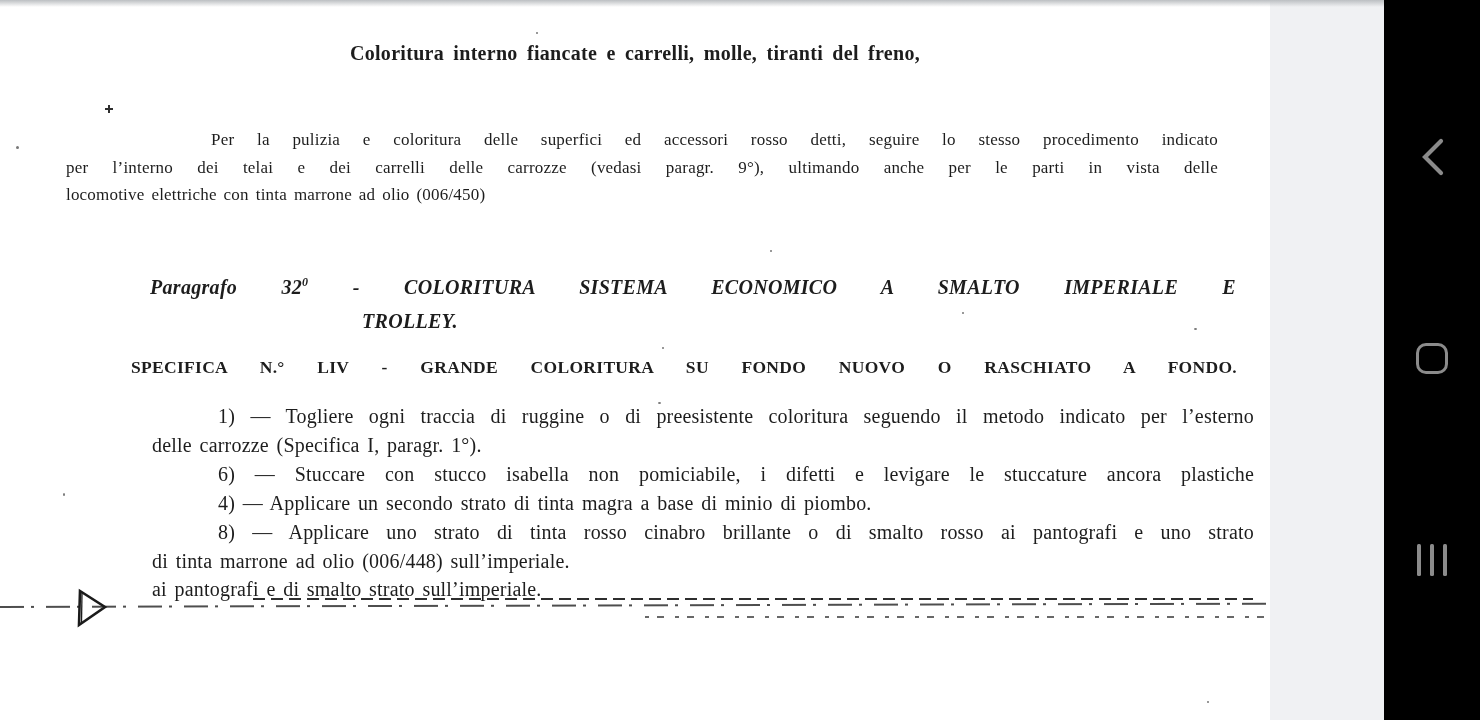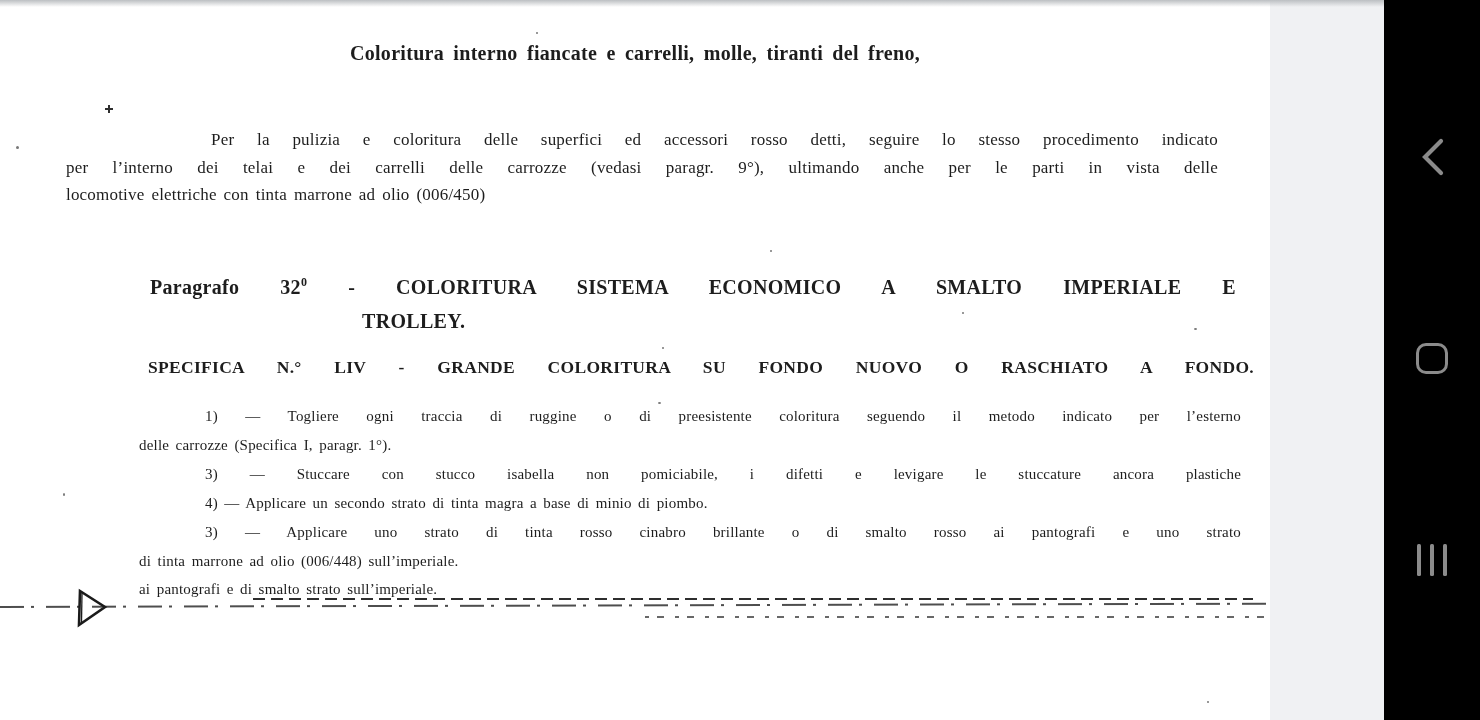--- a/index.html
+++ b/index.html
@@ -14,31 +14,31 @@
 
   .title{position:absolute;left:60px;top:37px;width:1150px;text-align:center;
          font-weight:bold;font-size:20px;line-height:33px;letter-spacing:.3px;word-spacing:4px;}
 
   .intro{position:absolute;left:66px;top:126px;width:1152px;
          font-size:17px;line-height:27.5px;letter-spacing:.2px;word-spacing:2.5px;}
   .intro .l0{text-align:justify;text-align-last:justify;padding-left:145px;}
   .intro .l1{text-align:justify;text-align-last:justify;}
 
   .para32{position:absolute;left:150px;top:270px;width:1086px;
-          font-weight:bold;font-size:20px;line-height:34px;letter-spacing:.3px;}
+          font-weight:bold;font-size:20px;line-height:34px;letter-spacing:.3px;font-style:italic;}
   .para32 .line1{text-align:justify;text-align-last:justify;}
   .para32 .line2{padding-left:212px;}
   .sup{font-size:12px;vertical-align:super;line-height:0;}
 
-  .specifica{position:absolute;left:148px;top:354px;width:1106px;
+  .specifica{position:absolute;left:131px;top:354px;width:1106px;
              font-weight:bold;font-size:17.5px;line-height:26px;letter-spacing:.3px;
              text-align:justify;text-align-last:justify;}
 
-  .items{position:absolute;left:139px;top:402px;width:1102px;
-         font-size:15px;line-height:28.9px;letter-spacing:.2px;word-spacing:2.5px;}
+  .items{position:absolute;left:152px;top:402px;width:1102px;
+         font-size:20px;line-height:28.9px;letter-spacing:.2px;word-spacing:2.5px;}
   .ln-indent{padding-left:66px;}
   .ln-just{text-align:justify;text-align-last:justify;}
 
   
   .underline-item5{position:absolute;left:253px;top:598px;width:1000px;height:2px;
       background:repeating-linear-gradient(90deg,#2e2e2e 0 12px,transparent 12px 18px);}
   .pencil-line{position:absolute;left:0;top:606px;width:1272px;height:2px;
       background:repeating-linear-gradient(90deg,#3a3a3a 0 24px,transparent 24px 31px,#3a3a3a 31px 34px,transparent 34px 46px);
       transform:rotate(-.15deg);transform-origin:left center;opacity:.9;}
   .dot-line{position:absolute;left:645px;top:616px;width:625px;height:2px;
@@ -85,23 +85,23 @@
     <div class="para32">
       <div class="line1"><span>Paragrafo 32</span><span class="sup">0</span><span> - </span><span>COLORITURA SISTEMA ECONOMICO A SMALTO IMPERIALE E</span></div>
       <div class="line2">TROLLEY.</div>
     </div>
 
     <div class="specifica">SPECIFICA N.° LIV - GRANDE COLORITURA SU FONDO NUOVO O RASCHIATO A FONDO.</div>
 
     <div class="items">
       <div class="ln-indent ln-just">1) — Togliere ogni traccia di ruggine o di preesistente coloritura seguendo il metodo indicato per l’esterno</div>
       <div>delle carrozze (Specifica I, paragr. 1°).</div>
-      <div class="ln-indent ln-just">3) — Stuccare con stucco isabella non pomiciabile, i difetti e levigare le stuccature ancora plastiche</div>
+      <div class="ln-indent ln-just">6) — Stuccare con stucco isabella non pomiciabile, i difetti e levigare le stuccature ancora plastiche</div>
       <div class="ln-indent">4) — Applicare un secondo strato di tinta magra a base di minio di piombo.</div>
-      <div class="ln-indent ln-just">3) — Applicare uno strato di tinta rosso cinabro brillante o di smalto rosso ai pantografi e uno strato</div>
+      <div class="ln-indent ln-just">8) — Applicare uno strato di tinta rosso cinabro brillante o di smalto rosso ai pantografi e uno strato</div>
       <div>di tinta marrone ad olio (006/448) sull’imperiale.</div>
       <div>ai pantografi e di smalto strato sull’imperiale.</div>
     </div>
 
     <div class="underline-item5"></div>
     <div class="pencil-line"></div>
     <div class="dot-line"></div>
     <div class="arrow-marker">
       <svg width="38" height="42" viewBox="0 0 38 42">
         <path d="M8 3 L7 37 L33 19 Z" fill="none" stroke="#1b1b1b" stroke-width="2.6" stroke-linejoin="miter"></path>

